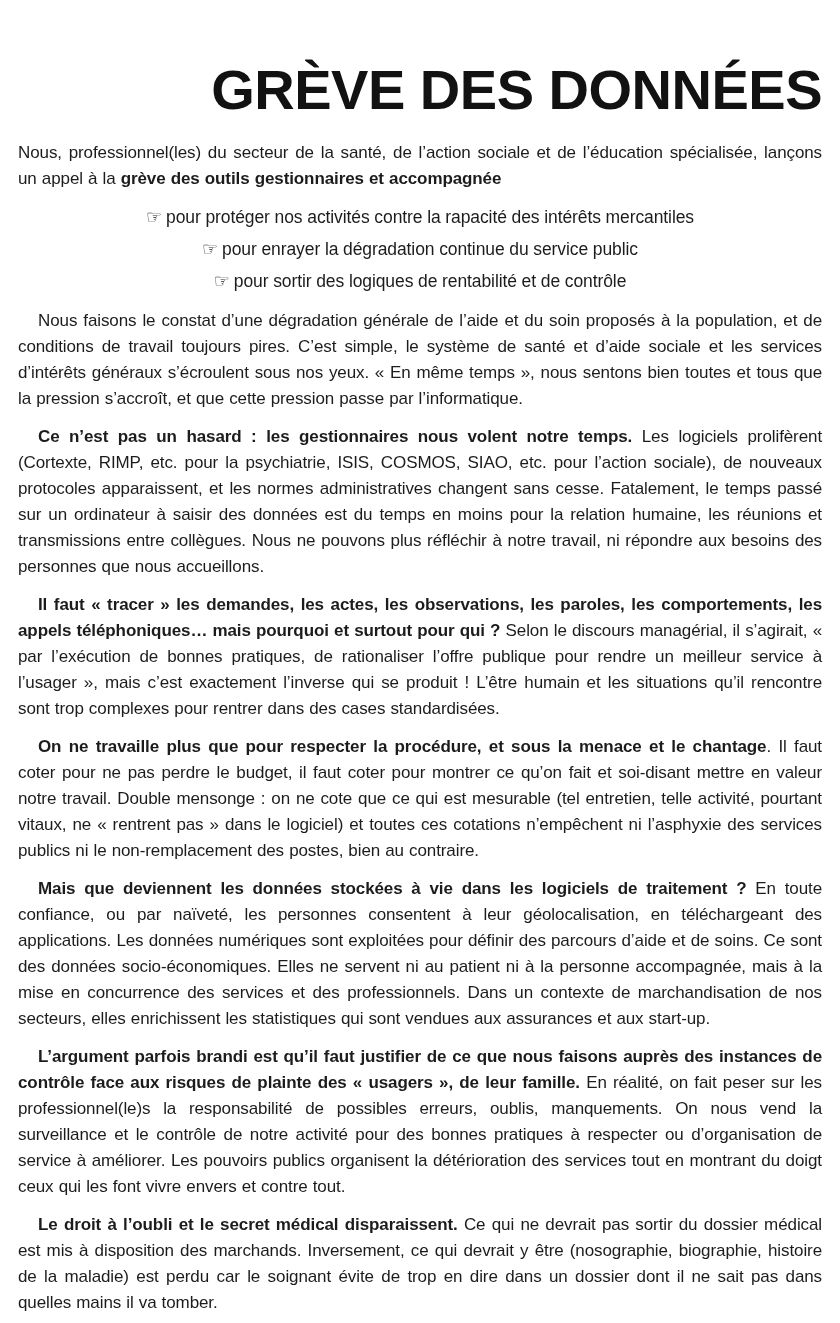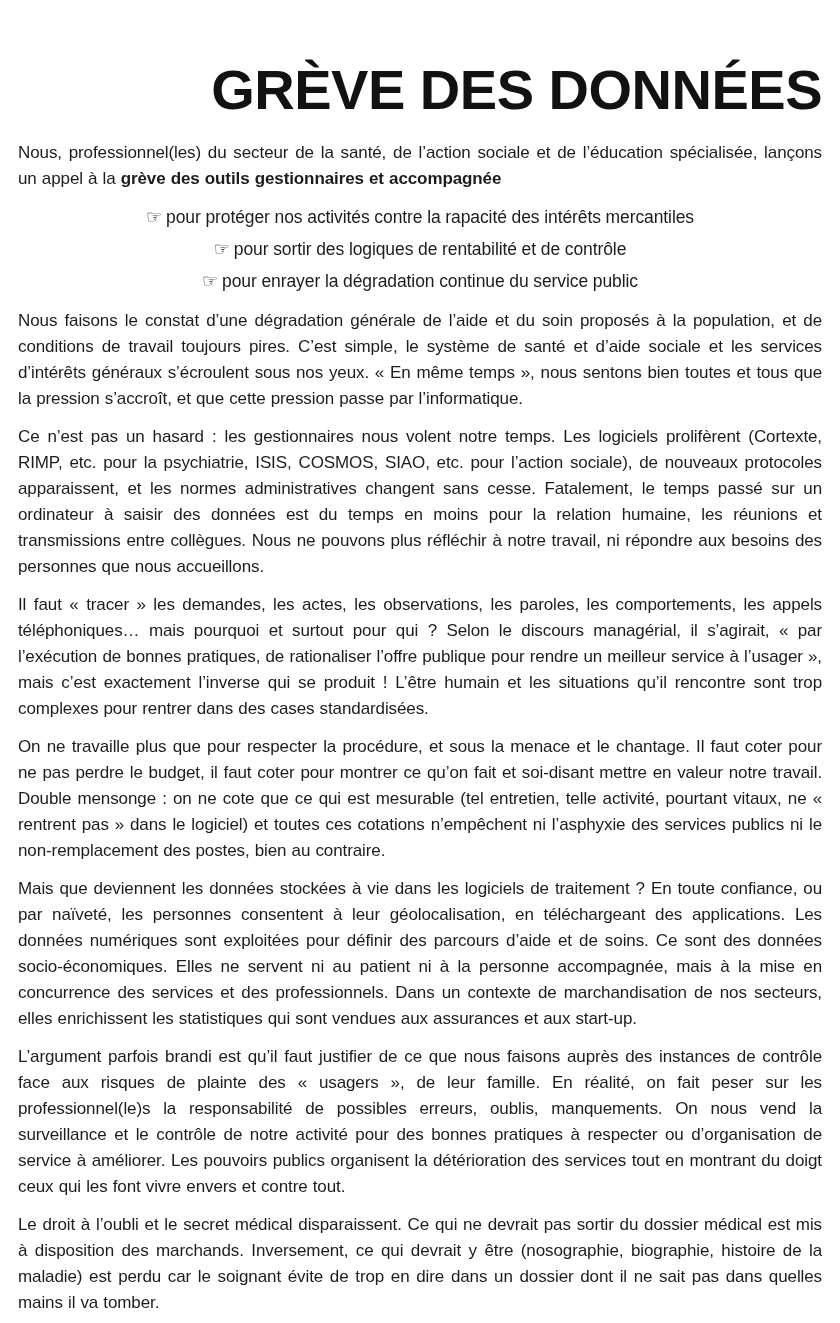--- a/index.html
+++ b/index.html
@@ -31,21 +31,22 @@
   }
   p.body-par {
     margin: 0 0 12px 0;
     font-size: 17px;
     line-height: 26px;
     text-align: justify;
     letter-spacing: -0.1px;
     word-spacing: 0.5px;
   }
   p.body-par .lead {
-    font-weight: normal;
+    font-weight: bold;
+    margin-left: 20px;
   }
   .bullets {
     margin: 2px 0 14px 0;
   }
   .bullet {
     text-align: center;
     font-size: 17.5px;
     line-height: 26px;
     margin: 6px 0;
     letter-spacing: -0.1px;
@@ -60,22 +61,22 @@
 <body>
 
 <main class="page">
 
   <h1 class="doc-title">GRÈVE DES DONNÉES</h1>
 
   <p class="body-par"><span>Nous, professionnel(les) du secteur de la santé, de l’action sociale et de l’éducation spécialisée, lançons un appel à la </span><strong>grève des outils gestionnaires et accompagnée</strong></p>
 
   <div class="bullets">
     <p class="bullet"><span class="finger">☞</span><span>pour protéger nos activités contre la rapacité des intérêts mercantiles</span></p>
+    <p class="bullet"><span class="finger">☞</span><span>pour enrayer la dégradation continue du service public</span></p>
     <p class="bullet"><span class="finger">☞</span><span>pour sortir des logiques de rentabilité et de contrôle</span></p>
-    <p class="bullet"><span class="finger">☞</span><span>pour enrayer la dégradation continue du service public</span></p>
   </div>
 
   <p class="body-par"><strong class="lead"></strong><span>Nous faisons le constat d’une dégradation générale de l’aide et du soin proposés à la population, et de conditions de travail toujours pires. C’est simple, le système de santé et d’aide sociale et les services d’intérêts généraux s’écroulent sous nos yeux. « En même temps », nous sentons bien toutes et tous que la pression s’accroît, et que cette pression passe par l’informatique.</span></p>
 
   <p class="body-par"><strong class="lead">Ce n’est pas un hasard : les gestionnaires nous volent notre temps.</strong><span> Les logiciels prolifèrent (Cortexte, RIMP, etc. pour la psychiatrie, ISIS, COSMOS, SIAO, etc. pour l’action sociale), de nouveaux protocoles apparaissent, et les normes administratives changent sans cesse. Fatalement, le temps passé sur un ordinateur à saisir des données est du temps en moins pour la relation humaine, les réunions et transmissions entre collègues. Nous ne pouvons plus réfléchir à notre travail, ni répondre aux besoins des personnes que nous accueillons.</span></p>
 
   <p class="body-par"><strong class="lead">Il faut « tracer » les demandes, les actes, les observations, les paroles, les comportements, les appels téléphoniques… mais pourquoi et surtout pour qui ?</strong><span> Selon le discours managérial, il s’agirait, « par l’exécution de bonnes pratiques, de rationaliser l’offre publique pour rendre un meilleur service à l’usager », mais c’est exactement l’inverse qui se produit ! L’être humain et les situations qu’il rencontre sont trop complexes pour rentrer dans des cases standardisées.</span></p>
 
   <p class="body-par"><strong class="lead">On ne travaille plus que pour respecter la procédure, et sous la menace et le chantage</strong><span>. Il faut coter pour ne pas perdre le budget, il faut coter pour montrer ce qu’on fait et soi-disant mettre en valeur notre travail. Double mensonge : on ne cote que ce qui est mesurable (tel entretien, telle activité, pourtant vitaux, ne « rentrent pas » dans le logiciel) et toutes ces cotations n’empêchent ni l’asphyxie des services publics ni le non-remplacement des postes, bien au contraire.</span></p>
 

